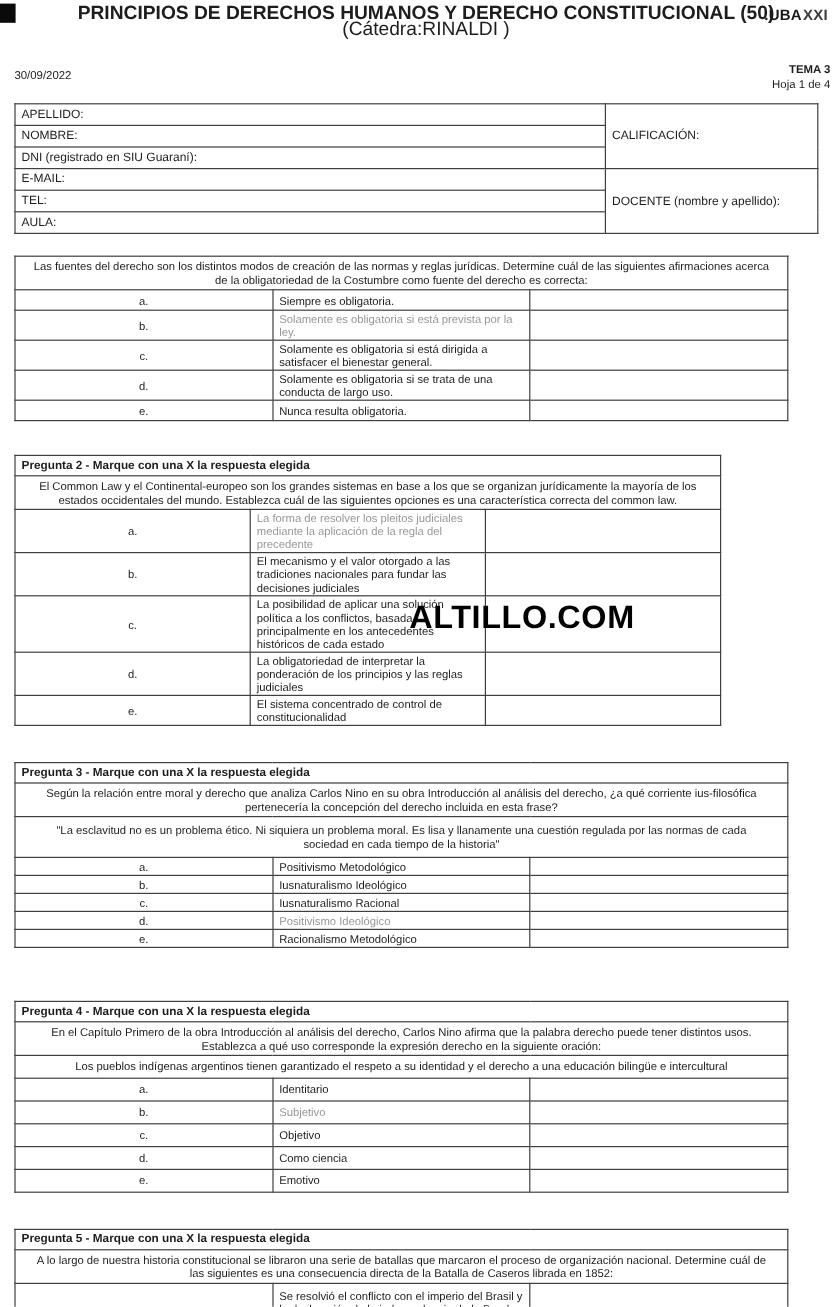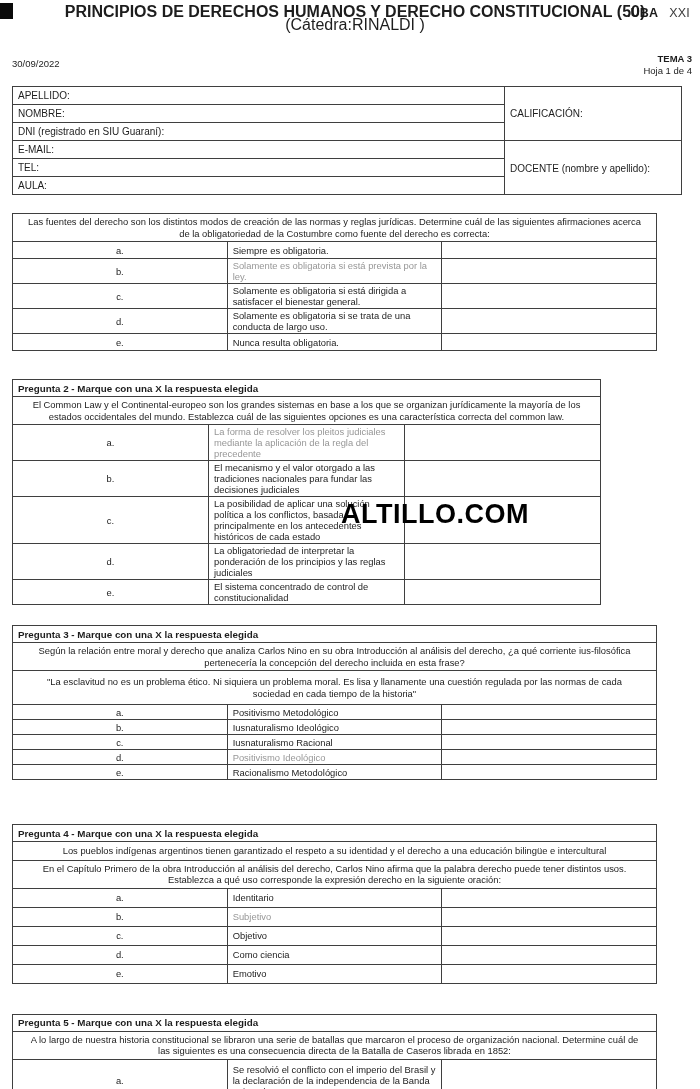--- a/index.html
+++ b/index.html
@@ -15,21 +15,21 @@
 
   
   .corner-mark { position:absolute; left:0; top:3px; width:13px; height:16px; background:#0a0a0a; }
   .doc-header { position:relative; padding-left:6px; }
   .title-line { font-size:16px; line-height:13px;text-align:center; }
   .title-strong { font-weight:bold; }
   .title-cat { font-weight:normal; }
   .subtitle { font-weight:bold; font-size:10px; line-height:13px; }
   .logo { position:absolute; top:1px; right:2px; font-size:12.5px; letter-spacing:0.2px; }
   .logo-bold { font-weight:bold; color:#1a1a1a; }
-  .logo-light { font-weight:normal; color:#3c3c3c; margin-left:11px; }
+  .logo-light { font-weight:bold; color:#3c3c3c; margin-left:1px; }
 
   .meta-row { display:flex; justify-content:space-between; align-items:flex-start; margin-top:22px; font-size:9.5px; }
   .meta-date { padding-top:5px; }
   .meta-right { text-align:right; line-height:12px; }
   .meta-tema { font-weight:bold; }
 
   
   table { border-collapse:collapse; }
   td { border:1px solid #3f3f3f; }
 
@@ -47,21 +47,21 @@
   .qhead { font-weight:bold; font-size:9.8px; padding:2px 5px; height:12px; }
   .qprompt { text-align:center; font-size:9.4px; line-height:11.5px; padding:2px 14px; }
   .opt-letter { width:26px; text-align:center; font-size:9.4px; }
   .opt-text { font-size:9.4px; line-height:11px; padding:1px 5px; }
   .opt-ans { width:30px; }
   .wide .opt-ans { width:15px; }
   .gray { color:#979797; }
 
   .mt-q1 { margin-top:18px; }
   .mt-q2 { margin-top:28px; }
-  .mt-q3 { margin-top:20px; }
+  .mt-q3 { margin-top:30px; }
   .mt-q4 { margin-top:44px; }
   .mt-q5 { margin-top:30px; }
 
   .q-c1 .opt-row td { height:14px; }
   .q-t2 .opt-row td { height:17px; }
   .q-c3 .opt-row td { height:12px; }
   .q-t4 .opt-row td { height:16px; }
   .q-t5 .opt-row td { padding-top:4px; padding-bottom:4px; }
   .q-t5 .opt-row .opt-text { line-height:11px; }
 
@@ -230,25 +230,25 @@
     </tr>
   </tbody>
     </table>
 
   <table class="qtable mt-q4 q-t4">
     <tbody>
         <tr>
       <td class="qhead" colspan="3">Pregunta 4 - Marque con una X la respuesta elegida</td>
     </tr>
     <tr>
+      <td class="qprompt" colspan="3">En el Capítulo Primero de la obra Introducción al análisis del derecho, Carlos Nino afirma que la palabra derecho puede tener distintos usos. Establezca a qué uso corresponde la expresión derecho en la siguiente oración:</td>
+    </tr>
+    <tr>
       <td class="qprompt" colspan="3" style="padding-top:3px;padding-bottom:3px;">Los pueblos indígenas argentinos tienen garantizado el respeto a su identidad y el derecho a una educación bilingüe e intercultural</td>
     </tr>
-    <tr>
-      <td class="qprompt" colspan="3">En el Capítulo Primero de la obra Introducción al análisis del derecho, Carlos Nino afirma que la palabra derecho puede tener distintos usos. Establezca a qué uso corresponde la expresión derecho en la siguiente oración:</td>
-    </tr>
     <tr class="opt-row">
       <td class="opt-letter">a.</td>
       <td class="opt-text">Identitario</td>
       <td class="opt-ans"></td>
     </tr>
     <tr class="opt-row">
       <td class="opt-letter">b.</td>
       <td class="opt-text gray">Subjetivo</td>
       <td class="opt-ans"></td>
     </tr>

